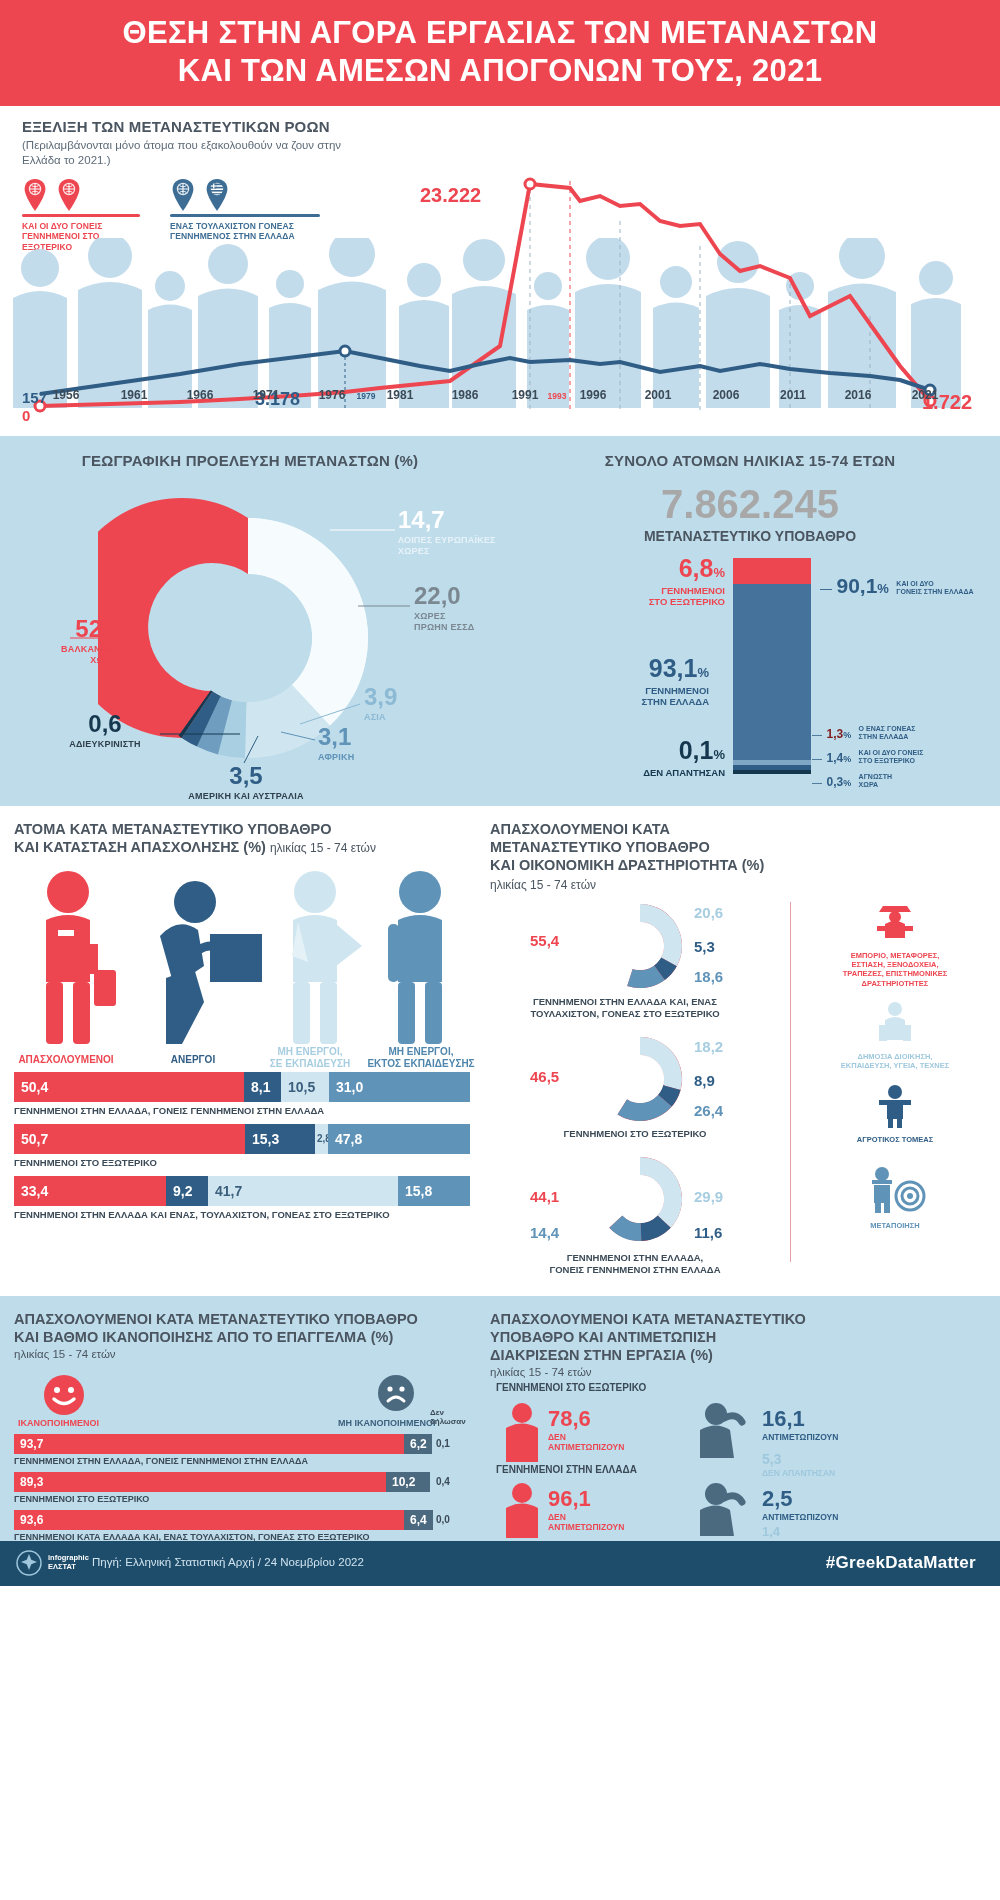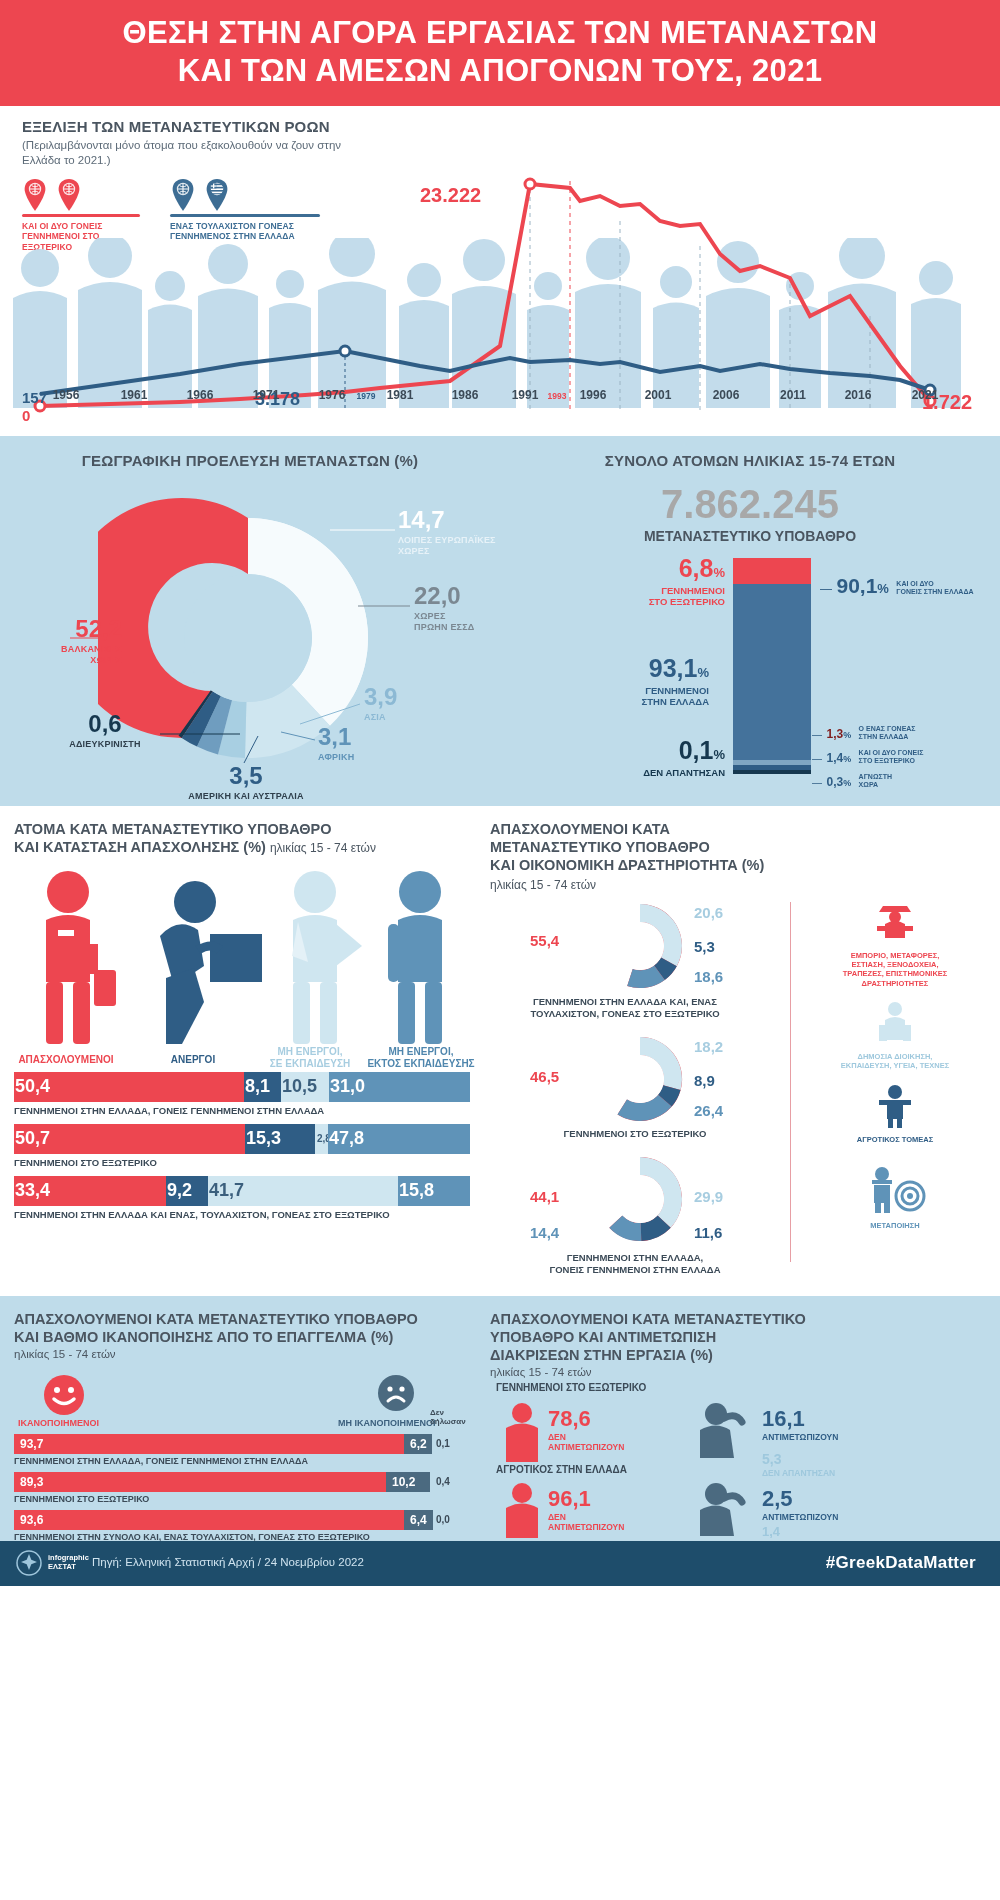--- a/index.html
+++ b/index.html
@@ -85,21 +85,21 @@
   .slab .cap { font-size:9.5px; font-weight:bold; line-height:1.2; margin-top:2px; }
   .tiny { font-size:7px; font-weight:bold; line-height:1.2; }
 
   
   .sec3 { background:#fff; height:490px; position:relative; }
   .s3-ttl { position:absolute; font-size:14.5px; font-weight:bold; color:#4a5560; line-height:1.25; }
   .s3-sub { position:absolute; font-size:12px; color:#4a5560; }
   .people-row { position:absolute; left:10px; top:60px; width:470px; height:185px; }
   .cat-lab { position:absolute; font-size:10px; font-weight:bold; text-align:center; line-height:1.2; }
   .hbar { position:absolute; height:30px; display:flex; }
-  .hseg { display:flex; align-items:center; font-size:18px; font-weight:bold; color:#fff; padding-left:1px; }
+  .hseg { display:flex; align-items:center; font-size:14px; font-weight:bold; color:#fff; padding-left:7px; }
   .hcap { position:absolute; font-size:9.5px; font-weight:bold; color:#3b4a57; }
 
   .mini-donut { position:absolute; }
   .md-lab { position:absolute; font-size:15px; font-weight:bold; }
   .md-cap { position:absolute; font-size:9.5px; font-weight:bold; color:#3b4a57; text-align:center; line-height:1.25; }
 
   .sector { position:absolute; text-align:center; width:150px; }
   .sector .nm { font-size:7.5px; font-weight:bold; line-height:1.25; margin-top:3px; }
 
   
@@ -628,21 +628,21 @@
       <div class="satseg" style="width:44px;  background:#4b6a80">10,2</div>
     </div>
     <div class="satend" style="left:436px; top:180px">0,4</div>
     <div class="satcap" style="left:14px; top:198px">ΓΕΝΝΗΜΕΝΟΙ ΣΤΟ ΕΞΩΤΕΡΙΚΟ</div>
 
     <div class="satbar" style="left:14px; top:214px;">
       <div class="satseg" style="width:390px; background:#ed4650">93,6</div>
       <div class="satseg" style="width:29px;  background:#4b6a80">6,4</div>
     </div>
     <div class="satend" style="left:436px; top:218px">0,0</div>
-    <div class="satcap" style="left:14px; top:236px">ΓΕΝΝΗΜΕΝΟΙ ΣΤΗΝ ΣΥΝΟΛΟ ΚΑΙ, ΕΝΑΣ ΤΟΥΛΑΧΙΣΤΟΝ, ΓΟΝΕΑΣ ΣΤΟ ΕΞΩΤΕΡΙΚΟ</div>
+    <div class="satcap" style="left:14px; top:236px">ΓΕΝΝΗΜΕΝΟΙ ΚΑΤΑ ΕΛΛΑΔΑ ΚΑΙ, ΕΝΑΣ ΤΟΥΛΑΧΙΣΤΟΝ, ΓΟΝΕΑΣ ΣΤΟ ΕΞΩΤΕΡΙΚΟ</div>
 
     <div class="satcap" style="left:496px; top:86px; font-size:10px">ΓΕΝΝΗΜΕΝΟΙ ΣΤΟ ΕΞΩΤΕΡΙΚΟ</div>
     <svg style="position:absolute; left:500px; top:106px" width="44" height="60" viewBox="0 0 44 60">
       <g fill="#ed4650">
           <circle cx="22" cy="11" r="10"></circle>
           <path d="M6 26q16-9 32 0v34H6z"></path>
         </g>
     </svg>
     <div class="dbox" style="left:548px; top:110px">
       <span class="dbig" style="color:#ed4650">78,6</span>
@@ -657,21 +657,21 @@
     </svg>
     <div class="dbox" style="left:762px; top:110px">
       <span class="dbig" style="color:#2f5d85">16,1</span>
       <div class="dsm" style="color:#2f5d85">ΑΝΤΙΜΕΤΩΠΙΖΟΥΝ</div>
     </div>
     <div class="dbox" style="left:762px; top:154px">
       <span style="color:#9ec8dd; font-size:14px; font-weight:bold">5,3</span>
       <div class="dsm" style="color:#9ec8dd">ΔΕΝ ΑΠΑΝΤΗΣΑΝ</div>
     </div>
 
-    <div class="satcap" style="left:496px; top:168px; font-size:10px">ΑΓΡΟΤΙΚΟΣ ΣΤΗΝ ΕΛΛΑΔΑ</div>
+    <div class="satcap" style="left:496px; top:168px; font-size:10px">ΓΕΝΝΗΜΕΝΟΙ ΣΤΗΝ ΕΛΛΑΔΑ</div>
     <svg style="position:absolute; left:500px; top:186px" width="44" height="56" viewBox="0 0 44 56">
       <g fill="#ed4650">
           <circle cx="22" cy="11" r="10"></circle>
           <path d="M6 26q16-9 32 0v30H6z"></path>
         </g>
     </svg>
     <div class="dbox" style="left:548px; top:190px">
       <span class="dbig" style="color:#ed4650">96,1</span>
       <div class="dsm" style="color:#ed4650">ΔΕΝ<br>ΑΝΤΙΜΕΤΩΠΙΖΟΥΝ</div>
     </div>

